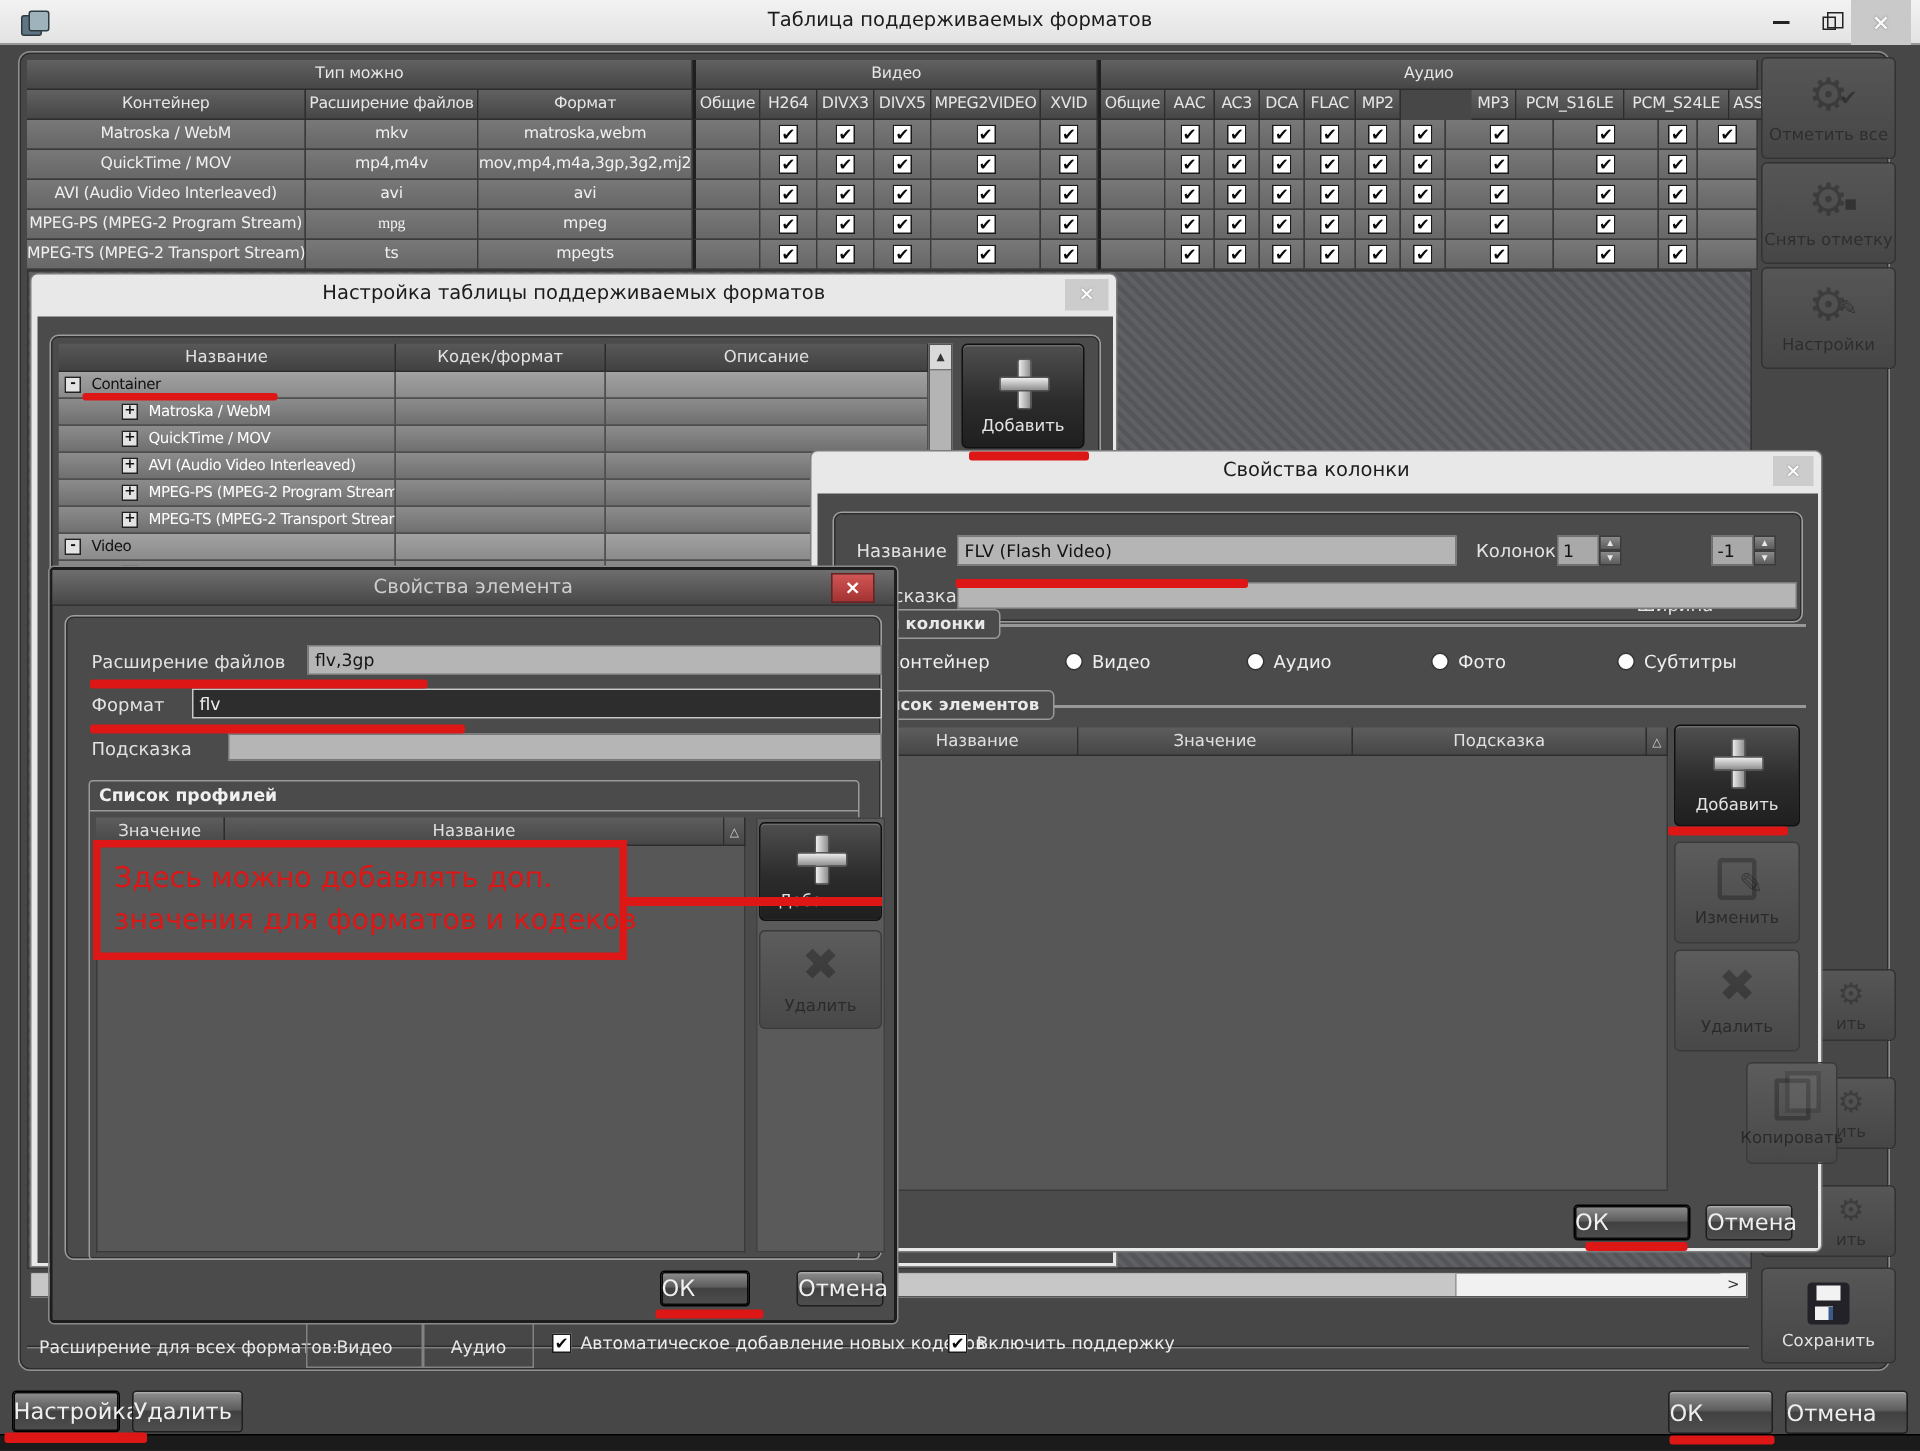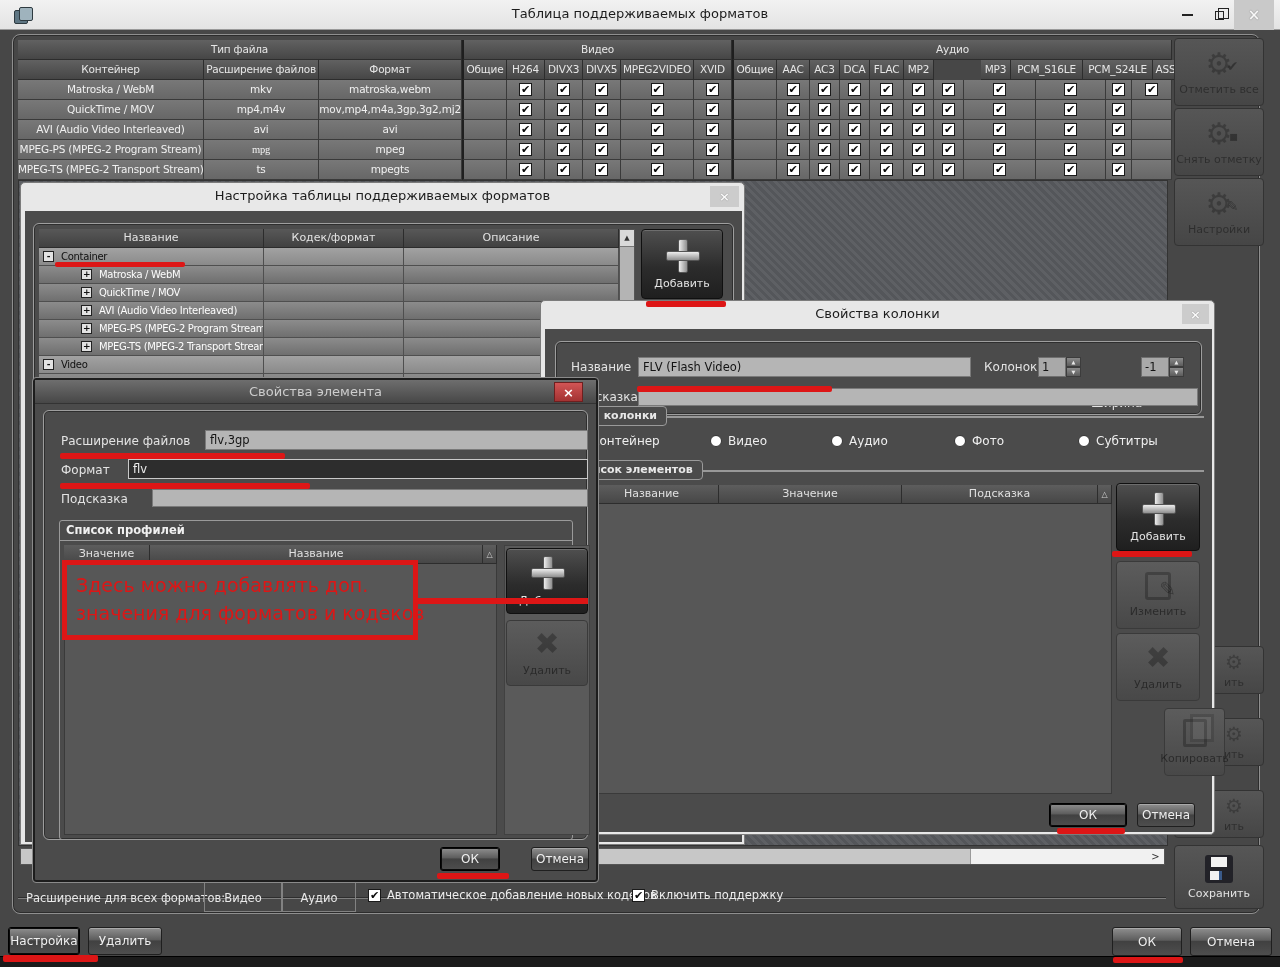--- a/index.html
+++ b/index.html
@@ -57,22 +57,22 @@
   .rp-btn .gear{font-size:30px;line-height:30px;color:rgba(0,0,0,0.25);position:relative;}
   .rp-btn .gear .ovl{position:absolute;right:-6px;bottom:-2px;font-size:14px;color:rgba(0,0,0,0.35);}
   .rp-btn .rp-label{font-size:11px;color:rgba(0,0,0,0.38);}
   .rp-save .rp-label{color:#e2e2e2;}
   .floppy{position:relative;width:28px;height:28px;background:#222228;border-radius:3px;}
   .floppy::before{content:'';position:absolute;left:6px;top:2px;width:16px;height:10px;background:#f2f2f2;}
   .floppy::after{content:'';position:absolute;left:5px;bottom:3px;width:12px;height:9px;background:#f2f2f2;box-shadow:inset -3px 0 0 #3a5a8a;}
 
   
   .pbtn{position:absolute;background:linear-gradient(#8f8f8f,#5d5d5d 45%,#414141 50%,#4e4e4e);
-    border:1px solid #1f1f1f;border-radius:3px;color:#efefef;font-size:12px;
-    display:flex;align-items:center;justify-content:center;box-shadow:inset 0 1px 0 rgba(255,255,255,0.25);}
+    border:1px solid #1f1f1f;border-radius:3px;color:#efefef;font-size:15px;
+    display:flex;align-items:center;justify-content:flex-start;box-shadow:inset 0 1px 0 rgba(255,255,255,0.25);}
   .pbtn.focused{box-shadow:inset 0 0 0 1px #0a0a0a, inset 0 1px 0 rgba(255,255,255,0.25);border-color:#000;}
 
   
   .dlg-light{position:absolute;background:#e8e8e8;border:1px solid #7c7c7c;border-radius:5px 5px 0 0;}
   .dlg-light .dtitle{position:absolute;left:0;right:0;top:5px;text-align:center;font-size:13px;color:#1c1c1c;}
   .dlg-close-light{position:absolute;width:29px;height:21px;background:#cccccc;color:#fbfbfb;font-size:13px;font-weight:bold;
     display:flex;align-items:center;justify-content:center;text-shadow:0 0 1px #666;}
   .dlg-body{position:absolute;background:#4b4b4b;}
   .inner-box{position:absolute;border:1px solid #9e9e9e;border-radius:6px;box-shadow:inset 0 0 0 1px #2e2e2e;}
 
@@ -166,21 +166,21 @@
       <i></i>
     </div>
   <div class="cap-btn cap-close">
       <span>×</span>
     </div>
 
   <div class="panel-border"></div>
 
   <div id="formats-table">
       <div class="trow">
-        <div class="tcell thead" style="width: 444px;">Тип файла</div>
+        <div class="tcell thead" style="width: 444px;">Тип можно</div>
         <div class="tcell thead gsep" style="width: 270px;">Видео</div>
         <div class="tcell thead gsep" style="width: 440px;">Аудио</div>
       </div>
       <div class="trow">
         <div class="tcell thead" style="width: 186px;">Контейнер</div>
         <div class="tcell thead" style="width: 115px;">Расширение файлов</div>
         <div class="tcell thead" style="width: 143px;">Формат</div>
         <div class="tcell thead gsep" style="width: 45px;">Общие</div>
         <div class="tcell thead" style="width: 38px;">H264</div>
         <div class="tcell thead" style="width: 38px;">DIVX3</div>

